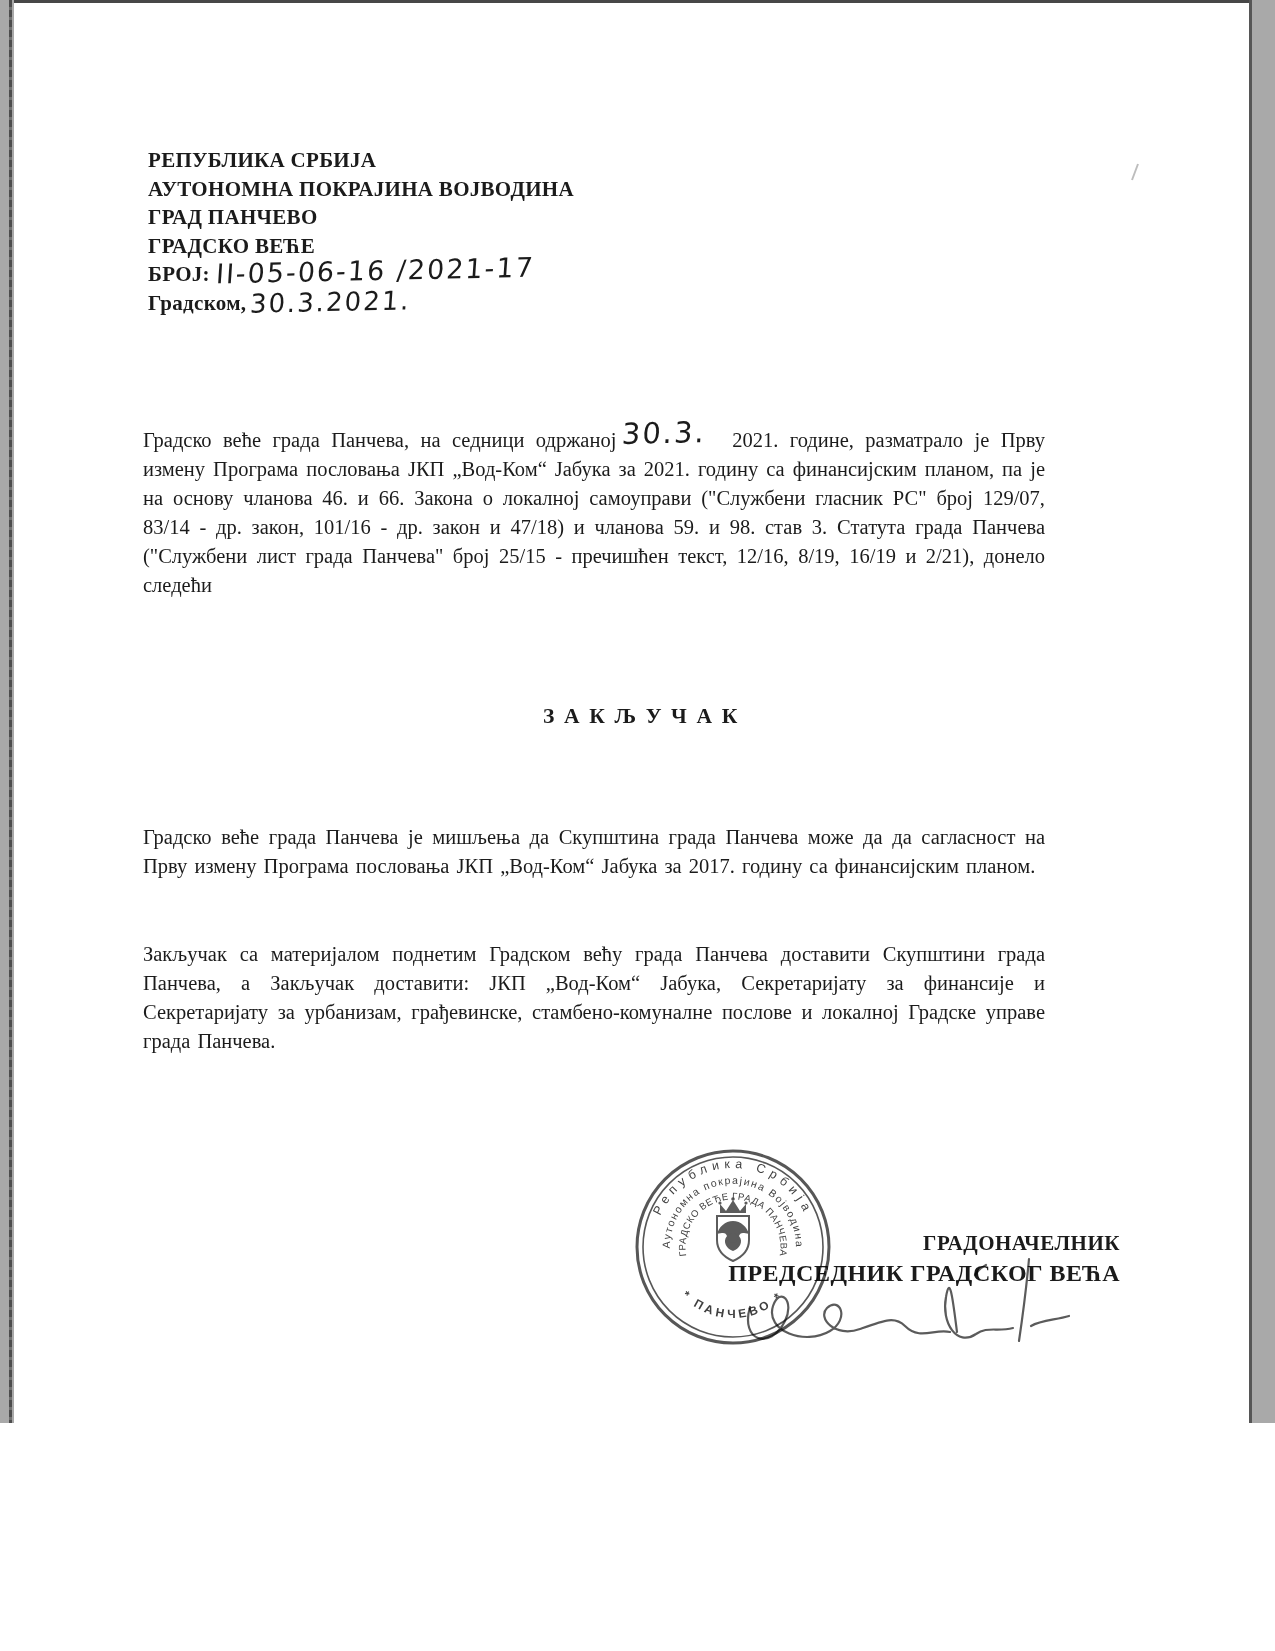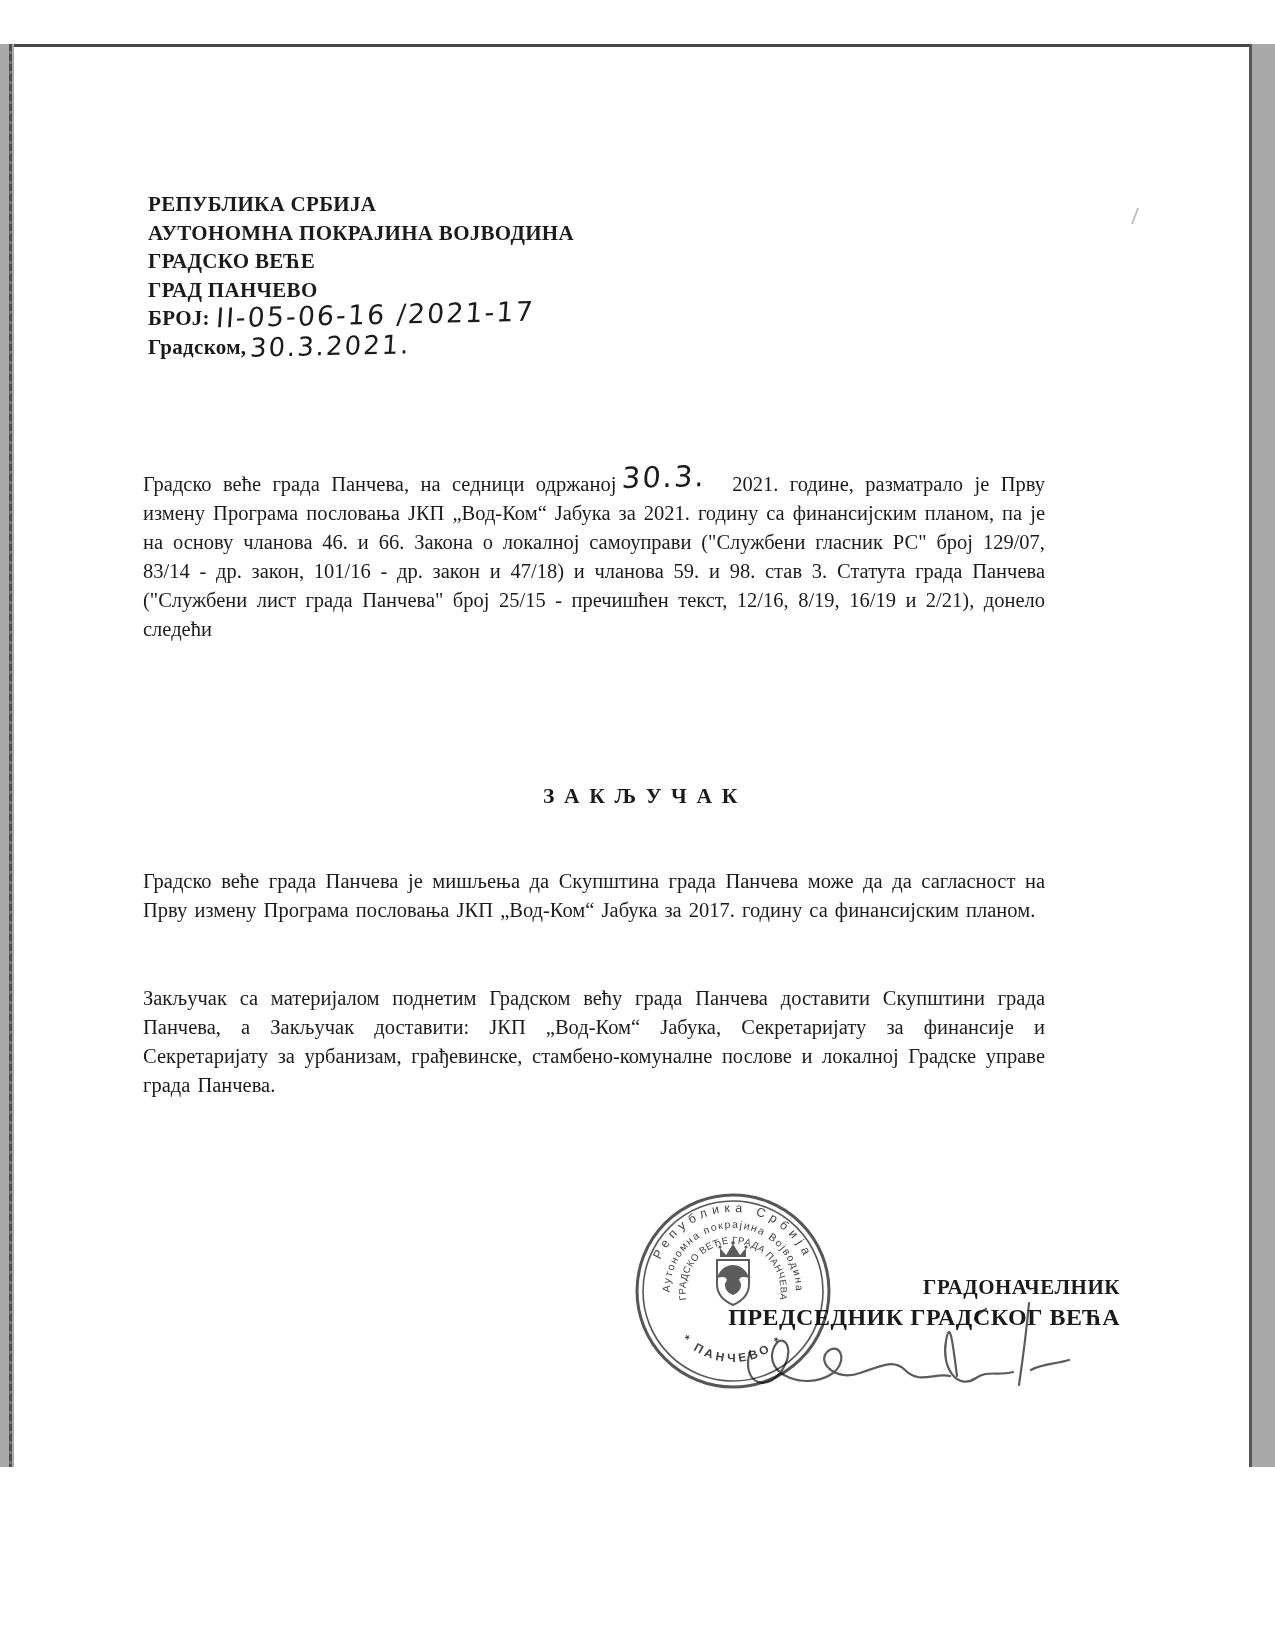--- a/index.html
+++ b/index.html
@@ -3,21 +3,20 @@
 <meta charset="utf-8">
 <style>
   html,body{margin:0;padding:0;background:#ffffff;}
   #page{
     position:relative;
     width:1275px;height:1423px;
     background:#ffffff;
     overflow:hidden;
     font-family:"Liberation Serif","DejaVu Serif",serif;
     color:#1b1b1b;
-    margin-top:44px;
   }
   
   .edge{position:absolute;}
   .edge-top{left:0;top:0;width:1275px;height:3px;background:#474747;}
   .edge-left{left:0;top:0;width:14px;height:1651px;background:#a9a9a9;}
   .edge-left-line{left:9px;top:0;width:3px;height:1651px;
     background:repeating-linear-gradient(to bottom,#4d4d4d 0 7px,#707070 7px 10px);}
   .edge-right{left:1249px;top:0;width:26px;height:1651px;background:#a9a9a9;
     border-left:3px solid #565656;}
   .edge-bottom{left:0;top:1644px;width:1275px;height:7px;background:#a9a9a9;
@@ -45,21 +44,21 @@
   .para{
     position:absolute;left:143px;width:902px;
     font-size:20.5px;line-height:29px;
     text-align:justify;word-spacing:2px;margin:0;
   }
   .para-intro{top:426px;}
   .para-opinion{top:823px;}
   .para-delivery{top:940px;}
 
   .doc-title{
-    position:absolute;left:0;top:740px;width:1245px;
+    position:absolute;left:0;top:704px;width:1245px;
     text-align:center;text-indent:45px;
     font-weight:bold;font-size:21.5px;letter-spacing:.45em;
   }
 
   
   .sig-block{position:absolute;left:650px;top:1228px;width:470px;
     text-align:right;font-weight:bold;}
   .sig-line1{font-size:21px;line-height:30px;letter-spacing:.5px;}
   .sig-line2{font-size:24px;line-height:30px;letter-spacing:.5px;}
   .sig-name{font-size:20px;line-height:30px;}
@@ -82,22 +81,22 @@
   <div class="edge edge-right"></div>
   <div class="edge edge-bottom"></div>
 
   <svg class="artifact-svg" width="20" height="26" viewBox="0 0 20 26">
     <path d="M13,4 L7,20" stroke="#bdbdbd" stroke-width="2" fill="none"></path>
   </svg>
 
   <div class="header">
     <div class="row">РЕПУБЛИКА СРБИЈА</div>
     <div class="row">АУТОНОМНА ПОКРАЈИНА ВОЈВОДИНА</div>
+    <div class="row">ГРАД ПАНЧЕВО</div>
     <div class="row">ГРАДСКО ВЕЋЕ</div>
-    <div class="row">ГРАД ПАНЧЕВО</div>
     <div class="row">
       <span>БРОЈ:</span><span class="hand hand-number">II-05-06-16 /2021-17</span>
     </div>
     <div class="row">
       <span>Градском,</span><span class="hand hand-date">30.3.2021.</span>
     </div>
   </div>
 
   <p class="para para-intro">
     <span>Градско веће града Панчева, на седници одржаној</span><span class="hand hand-inline">30.3.</span><span>2021. године, разматрало је Прву измену Програма пословања ЈКП „Вод-Ком“ Јабука за 2021. годину са финансијским планом, па је на основу чланова 46. и 66. Закона о локалној самоуправи ("Службени гласник РС" број 129/07, 83/14 - др. закон, 101/16 - др. закон и 47/18)  и чланова 59. и  98. став 3. Статута града Панчева ("Службени лист града Панчева" број 25/15 - пречишћен текст, 12/16, 8/19, 16/19 и 2/21), донело следећи</span>

